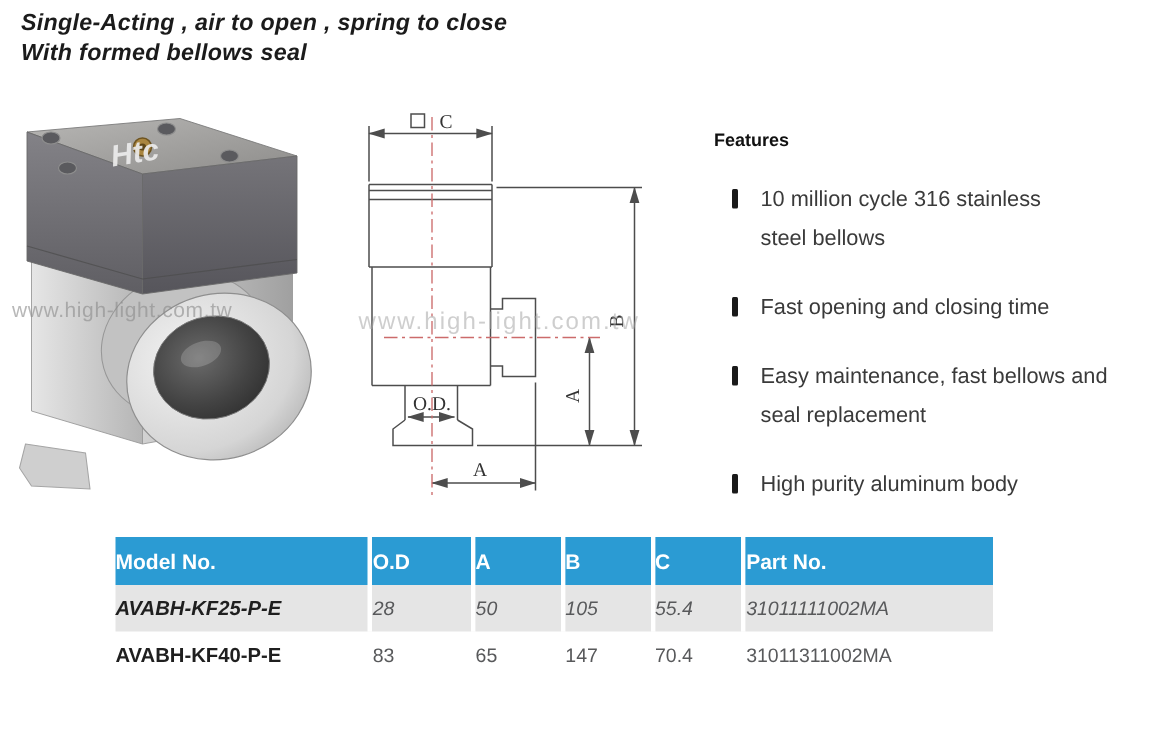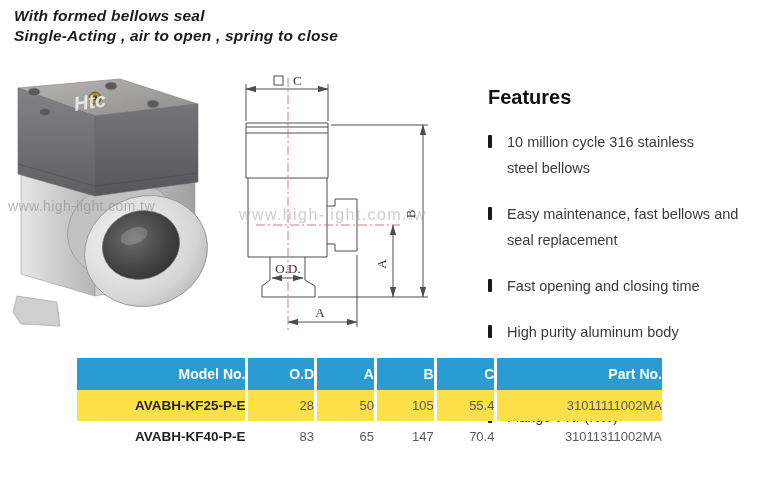--- a/index.html
+++ b/index.html
@@ -20,52 +20,52 @@
     position:absolute;color:rgba(140,140,140,.62);
     font-size:14px;letter-spacing:.4px;white-space:nowrap;pointer-events:none;text-align:center;
   }
   .wm.photo-wm{left:3px;top:120px;}
   .wm.draw-wm{left:1px;top:134px;font-size:16px;letter-spacing:1.4px;color:rgba(165,165,165,.55);}
   
   .drawing{position:absolute;left:238px;top:72px;width:235px;height:285px;}
   .drawing svg text{font-family:"Liberation Serif", serif;font-size:13px;fill:#333;}
   
   .features{position:absolute;left:476px;top:86px;width:300px;color:#3a3a3a;}
-  .features h3{margin:0 0 10px 12px;font-size:20px;color:#111;font-weight:bold;}
+  .features h3{margin:0 0 10px 0;font-size:12px;color:#111;font-weight:bold;}
   .feat-item{display:flex;padding-left:12px;font-size:14.5px;line-height:26px;margin-top:20px;}
   .feat-bullet{width:4px;height:13px;background:#1a1a1a;border-radius:1px;margin:6px 15px 0 0;flex:none;}
   .feat-text span{display:block;}
   sup{font-size:10px;vertical-align:4px;}
   
   .spec-table{position:absolute;left:77px;top:358px;width:585px;font-size:13px;}
   .t-row{display:flex;}
   .t-cell{
-    box-sizing:border-box;text-align:right;border-right:3px solid #fff;
+    box-sizing:border-box;text-align:left;border-right:3px solid #fff;
   }
   .t-cell:last-child{border-right:none;}
   .c-model{width:175px;}
   .c-od{width:70px;}
   .c-a{width:61px;}
   .c-b{width:61px;}
   .c-c{width:62px;}
   .c-part{width:168px;}
   .head .t-cell{
     background:#2B9BD3;color:#fff;font-weight:bold;font-size:14px;
     height:32px;line-height:32px;
   }
   .body-row .t-cell{height:31px;line-height:31px;color:#58595B;}
   .body-row .c-model{font-weight:bold;color:#1f1f1f;font-size:13.5px;}
-  .body-row.alt .t-cell{background:#fde047;}
+  .body-row.alt .t-cell{background:#e5e5e5;font-style:italic;}
 </style>
 </head>
 <body>
 
 <div class="title">
+  <div>Single-Acting , air to open , spring to close</div>
   <div>With formed bellows seal</div>
-  <div>Single-Acting , air to open , spring to close</div>
 </div>
 
 <div class="photo">
   <svg width="222" height="255" viewBox="0 0 222 255">
     <defs>
       <linearGradient id="gTop" x1="0" y1="0" x2="1" y2="1">
         <stop offset="0" stop-color="#b7b6b4"></stop>
           <stop offset="1" stop-color="#8e8d8b"></stop>
       </linearGradient>
       <linearGradient id="gFrontL" x1="0" y1="0" x2="0" y2="1">
@@ -200,28 +200,28 @@
   <div class="feat-item">
     <span class="feat-bullet"></span>
     <span class="feat-text">
       <span>10 million cycle 316 stainless</span>
       <span>steel bellows</span>
     </span>
   </div>
   <div class="feat-item">
     <span class="feat-bullet"></span>
     <span class="feat-text">
+      <span>Fast opening and closing time</span>
+    </span>
+  </div>
+  <div class="feat-item">
+    <span class="feat-bullet"></span>
+    <span class="feat-text">
       <span>Easy maintenance, fast bellows and</span>
       <span>seal replacement</span>
-    </span>
-  </div>
-  <div class="feat-item">
-    <span class="feat-bullet"></span>
-    <span class="feat-text">
-      <span>Fast opening and closing time</span>
     </span>
   </div>
   <div class="feat-item">
     <span class="feat-bullet"></span>
     <span class="feat-text">
       <span>High purity aluminum body</span>
     </span>
   </div>
   <div class="feat-item">
     <span class="feat-bullet"></span>

